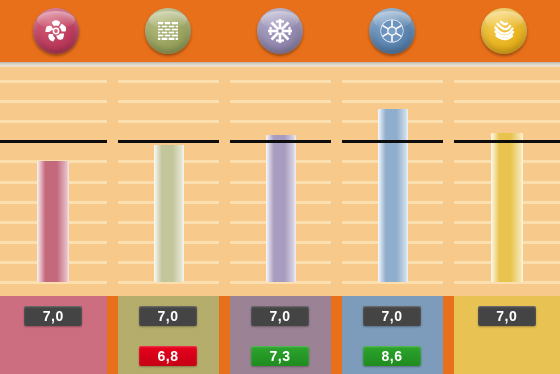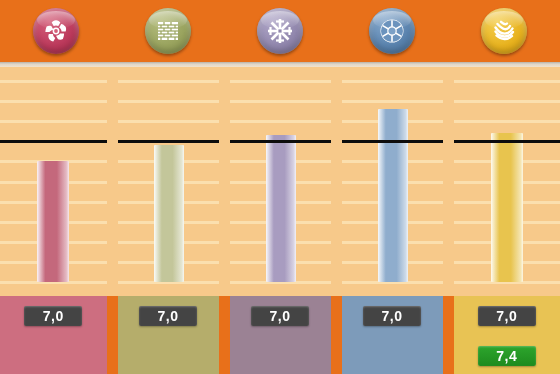--- a/index.html
+++ b/index.html
@@ -270,26 +270,28 @@
         <div class="targetline" style="top: 73.3px; left: 0px; width: 106.5px; background: rgb(13, 13, 13);"></div>
       </div>
     </div>
 
   <div id="footer">
       <div class="fpanel" style="left: 0px; width: 106.5px; background: rgb(205, 110, 128);">
         <div class="chip chip-target">7,0</div>
       </div>
       <div class="fpanel" style="left: 117.5px; width: 101px; background: rgb(181, 173, 107);">
         <div class="chip chip-target">7,0</div>
+        <div class="chip chip-val chip-red">6,8</div>
       </div>
       <div class="fpanel" style="left: 229.5px; width: 101px; background: rgb(155, 130, 148);">
         <div class="chip chip-target">7,0</div>
+        <div class="chip chip-val chip-green">7,3</div>
       </div>
       <div class="fpanel" style="left: 341.5px; width: 101px; background: rgb(125, 155, 186);">
         <div class="chip chip-target">7,0</div>
+        <div class="chip chip-val chip-green">8,6</div>
       </div>
       <div class="fpanel" style="left: 453.5px; width: 106.5px; background: rgb(232, 195, 84);">
         <div class="chip chip-target">7,0</div>
-        <div class="chip chip-val chip-green">7,4</div>
       </div>
     </div>
 
 </div>
 
 </body></html>

